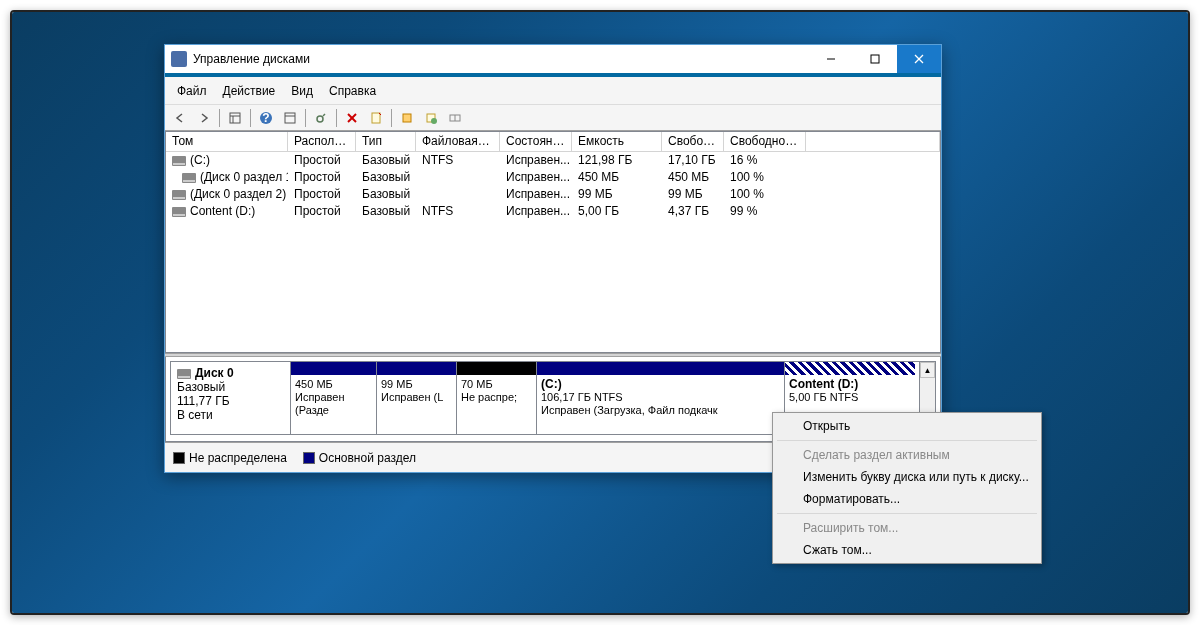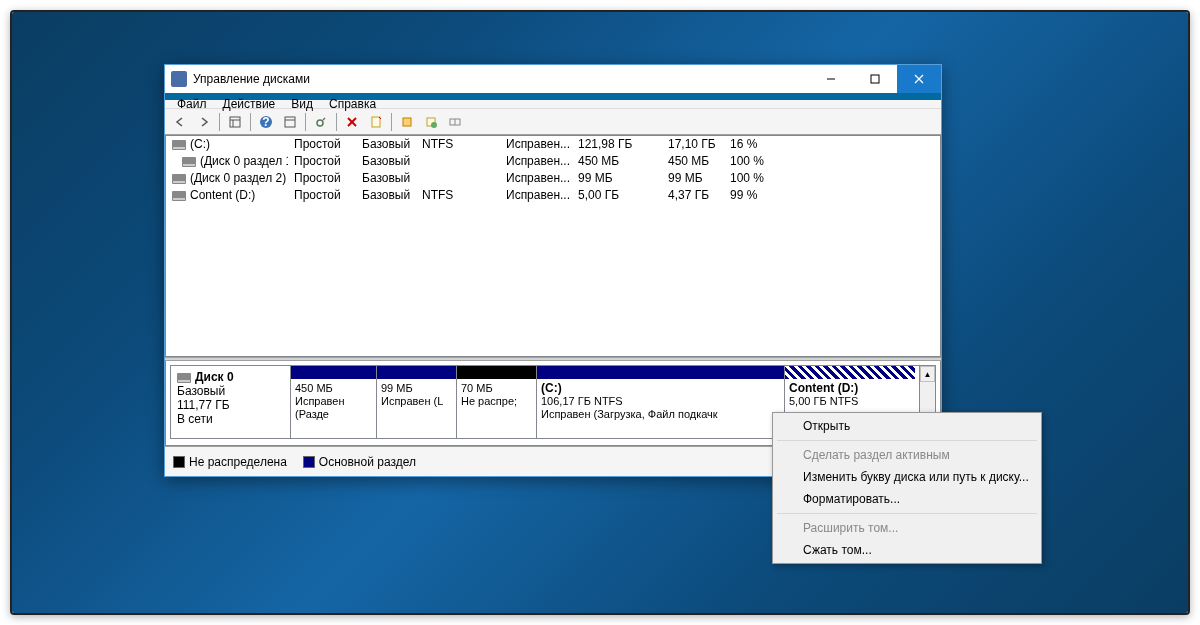--- a/index.html
+++ b/index.html
@@ -1,27 +1,27 @@
 <!DOCTYPE html>
 <html><head>
 <meta charset="utf-8">
 <style>
 *{box-sizing:border-box;margin:0;padding:0;font-family:"Segoe UI",Tahoma,sans-serif;font-size:12px}
 body{width:1200px;height:625px;overflow:hidden;position:relative;background:#fff}
 .frame{position:absolute;left:10px;top:10px;right:10px;bottom:10px;border:2px solid #222;border-radius:4px;overflow:hidden;box-shadow:0 2px 8px rgba(0,0,0,.3)}
 .desktop{width:100%;height:100%;background:linear-gradient(135deg,#0a3d62 0%,#0c4a7a 25%,#1565a5 50%,#0c4a7a 75%,#0a3d62 100%)}
-.window{position:absolute;left:152px;top:52px;width:778px;background:#fff;border:1px solid #5aa0d8;box-shadow:0 4px 16px rgba(0,0,0,.4)}
+.window{position:absolute;left:152px;top:32px;width:778px;background:#fff;border:1px solid #5aa0d8;box-shadow:0 4px 16px rgba(0,0,0,.4)}
 .titlebar{height:28px;background:#fff;display:flex;align-items:center;color:#000}
 .titlebar-icon{width:16px;height:16px;margin:0 6px 0 6px;display:inline-block;background:#4a6da7;border-radius:2px}
 .titlebar-text{flex:1;font-size:12px}
 .winbtns{display:flex;height:100%}
 .winbtn{width:44px;display:flex;align-items:center;justify-content:center;color:#000}
 .winbtn.close{background:#1979ca;color:#fff;width:44px}
 .winbtn svg{width:10px;height:10px}
-.menubar{height:16px;border-top:7px solid #0369a1;border-bottom:1px solid #dcdcdc;display:flex;align-items:center;padding:0 4px;background:#f5f5f5}
+.menubar{height:32px;border-top:4px solid #0369a1;border-bottom:1px solid #dcdcdc;display:flex;align-items:center;padding:0 4px;background:#f5f5f5}
 .menuitem{padding:2px 8px;font-size:12px}
 .toolbar{height:26px;border-bottom:1px solid #a0a0a0;display:flex;align-items:center;padding:0 4px;gap:2px;background:#f5f5f5}
 .tbtn{width:22px;height:22px;display:flex;align-items:center;justify-content:center;border:1px solid transparent}
 .tsep{width:1px;height:18px;background:#a0a0a0;margin:0 2px}
 .listview{height:222px;border:1px solid #828790;margin:0;overflow:hidden;background:#fff}
 .lv-header{display:flex;height:20px}
 .lv-col{border-right:1px solid #d4d4d4;border-bottom:1px solid #d4d4d4;padding:2px 6px;background:#fff;font-size:12px;overflow:hidden;white-space:nowrap;text-overflow:ellipsis}
 .lv-body{}
 .lv-row{display:flex;height:17px}
 .lv-cell{padding:1px 6px;font-size:12px;overflow:hidden;white-space:nowrap}
@@ -150,20 +150,31 @@
             </svg>
           </div>
     <div class="tbtn">
             <svg width="14" height="14" viewBox="0 0 14 14">
               <rect x="2" y="4" width="10" height="6" fill="none" stroke="#888"></rect>
               <line x1="7" y1="4" x2="7" y2="10" stroke="#888"></line>
             </svg>
           </div>
   </div>
   <div class="listview">
+    <div class="lv-header" id="lv-header">
+            <div class="lv-col" style="width: 122px;">Том</div>
+            <div class="lv-col" style="width: 68px;">Располо...</div>
+            <div class="lv-col" style="width: 60px;">Тип</div>
+            <div class="lv-col" style="width: 84px;">Файловая с...</div>
+            <div class="lv-col" style="width: 72px;">Состояние</div>
+            <div class="lv-col" style="width: 90px;">Емкость</div>
+            <div class="lv-col" style="width: 62px;">Свобод...</div>
+            <div class="lv-col" style="width: 82px;">Свободно %</div>
+            <div class="lv-col" style="flex: 1 1 0%;"></div>
+          </div>
     <div class="lv-body" id="lv-body">
             <div class="lv-row">
               <div class="lv-cell" style="width: 122px;"><span class="drive-icon"></span>(C:)</div>
               <div class="lv-cell" style="width: 68px;">Простой</div>
               <div class="lv-cell" style="width: 60px;">Базовый</div>
               <div class="lv-cell" style="width: 84px;">NTFS</div>
               <div class="lv-cell" style="width: 72px;">Исправен...</div>
               <div class="lv-cell" style="width: 90px;">121,98 ГБ</div>
               <div class="lv-cell" style="width: 62px;">17,10 ГБ</div>
               <div class="lv-cell" style="width: 82px;">16 %</div>

